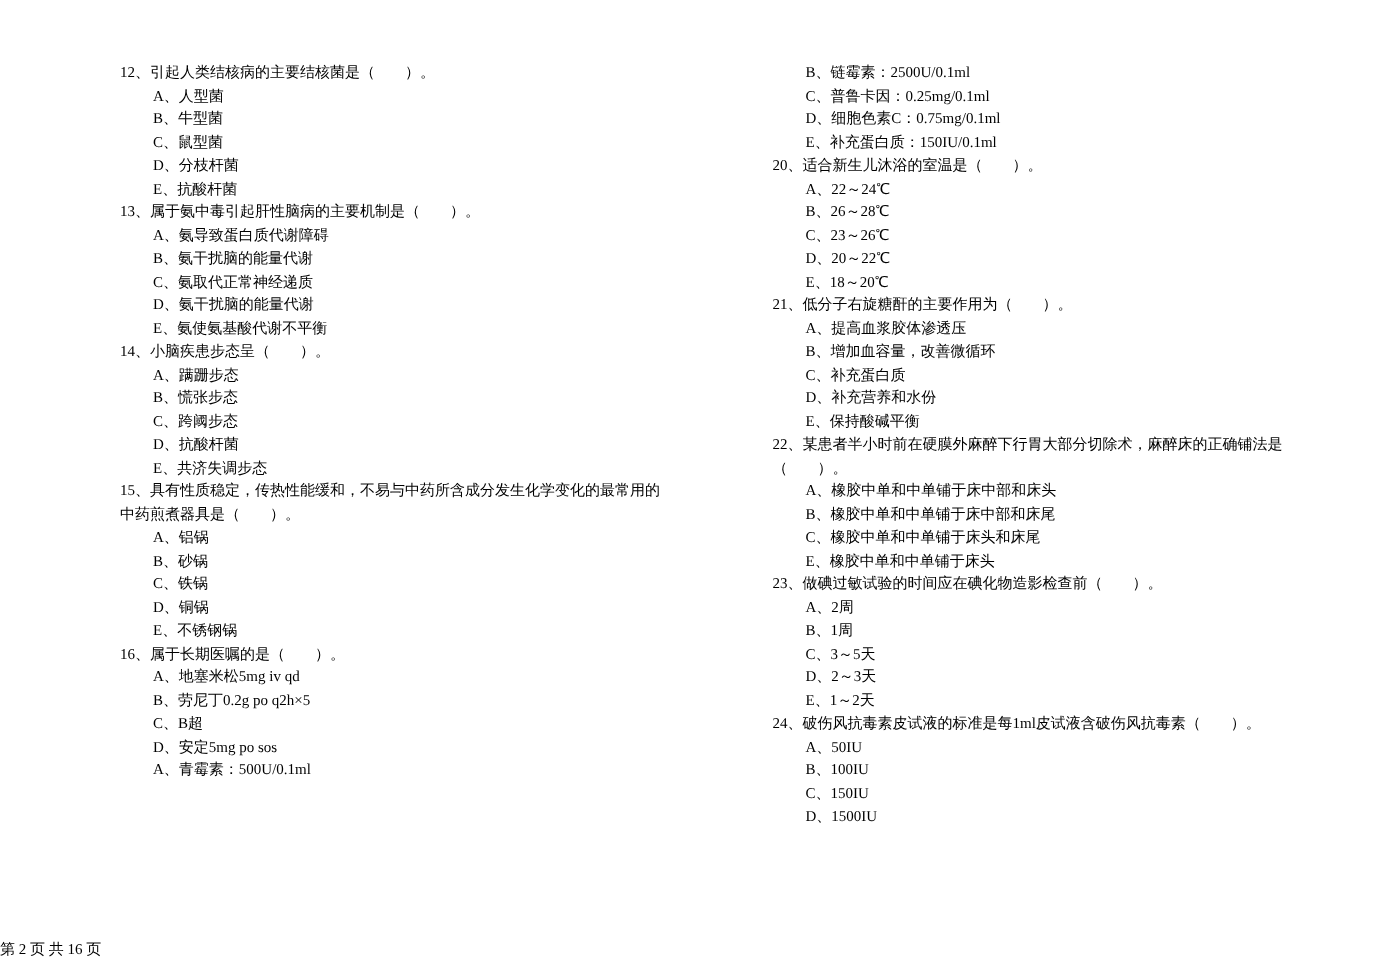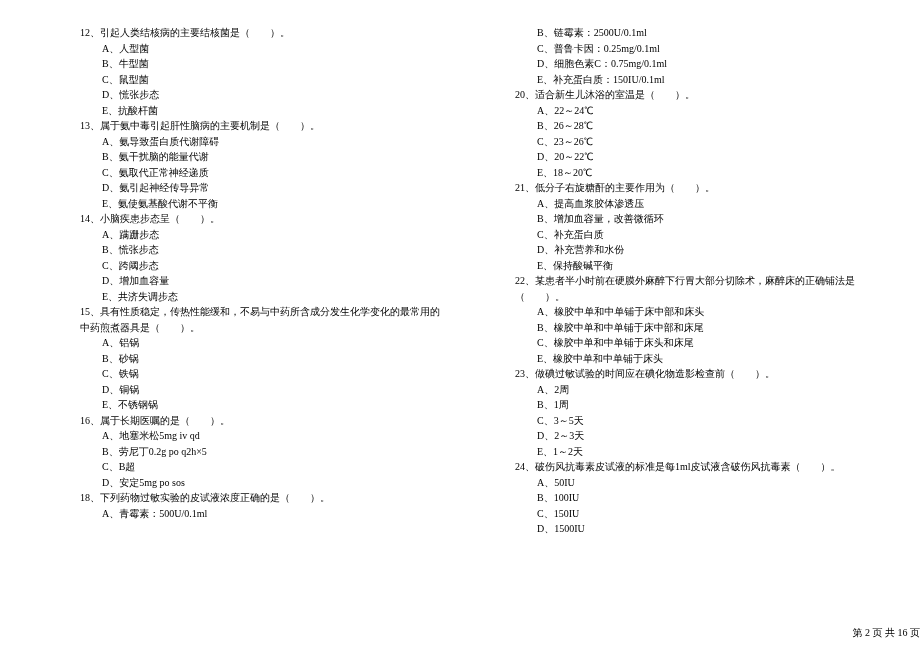--- a/index.html
+++ b/index.html
@@ -14,90 +14,90 @@
       font-family: "SimSun", "宋体", serif;
       font-size: 10px;
       color: #000000;
       position: relative;
       padding: 25px 40px 30px 80px;
     }
     .columns {
       display: flex;
       gap: 70px;
       height: 575px;
+      margin-top: 16px;
     }
     .column {
       flex: 1;
       line-height: 1.55;
     }
     .question {
       margin-bottom: 0;
     }
     .q-text {
       display: block;
     }
     .option {
       display: block;
       padding-left: 22px;
     }
     .footer {
       position: absolute;
       bottom: 10px;
       left: 0;
       right: 0;
-      text-align: right;
+      text-align: left;
       font-size: 10px;
     }
   </style>
 </head>
 <body>
 
 <div class="columns">
   <div class="column">
     <div class="question">
       <span class="q-text">12、引起人类结核病的主要结核菌是（　　）。</span>
       <span class="option">A、人型菌</span>
       <span class="option">B、牛型菌</span>
       <span class="option">C、鼠型菌</span>
-      <span class="option">D、慌张步态</span>
+      <span class="option">D、分枝杆菌</span>
       <span class="option">E、抗酸杆菌</span>
     </div>
     <div class="question">
       <span class="q-text">13、属于氨中毒引起肝性脑病的主要机制是（　　）。</span>
       <span class="option">A、氨导致蛋白质代谢障碍</span>
       <span class="option">B、氨干扰脑的能量代谢</span>
       <span class="option">C、氨取代正常神经递质</span>
-      <span class="option">D、氨引起神经传导异常</span>
+      <span class="option">D、氨干扰脑的能量代谢</span>
       <span class="option">E、氨使氨基酸代谢不平衡</span>
     </div>
     <div class="question">
       <span class="q-text">14、小脑疾患步态呈（　　）。</span>
       <span class="option">A、蹒跚步态</span>
       <span class="option">B、慌张步态</span>
       <span class="option">C、跨阈步态</span>
-      <span class="option">D、增加血容量</span>
+      <span class="option">D、抗酸杆菌</span>
       <span class="option">E、共济失调步态</span>
     </div>
     <div class="question">
       <span class="q-text">15、具有性质稳定，传热性能缓和，不易与中药所含成分发生化学变化的最常用的中药煎煮器具是（　　）。</span>
       <span class="option">A、铝锅</span>
       <span class="option">B、砂锅</span>
       <span class="option">C、铁锅</span>
       <span class="option">D、铜锅</span>
       <span class="option">E、不锈钢锅</span>
     </div>
     <div class="question">
       <span class="q-text">16、属于长期医嘱的是（　　）。</span>
       <span class="option">A、地塞米松5mg iv qd</span>
       <span class="option">B、劳尼丁0.2g po q2h×5</span>
       <span class="option">C、B超</span>
       <span class="option">D、安定5mg po sos</span>
     </div>
     <div class="question">
-      <span class="q-text">18、下列药物过敏实验的皮试液浓度正确的是（　　）。</span>
       <span class="option">A、青霉素：500U/0.1ml</span>
     </div>
   </div>
 
   <div class="column">
     <div class="question">
       <span class="option">B、链霉素：2500U/0.1ml</span>
       <span class="option">C、普鲁卡因：0.25mg/0.1ml</span>
       <span class="option">D、细胞色素C：0.75mg/0.1ml</span>
       <span class="option">E、补充蛋白质：150IU/0.1ml</span>

